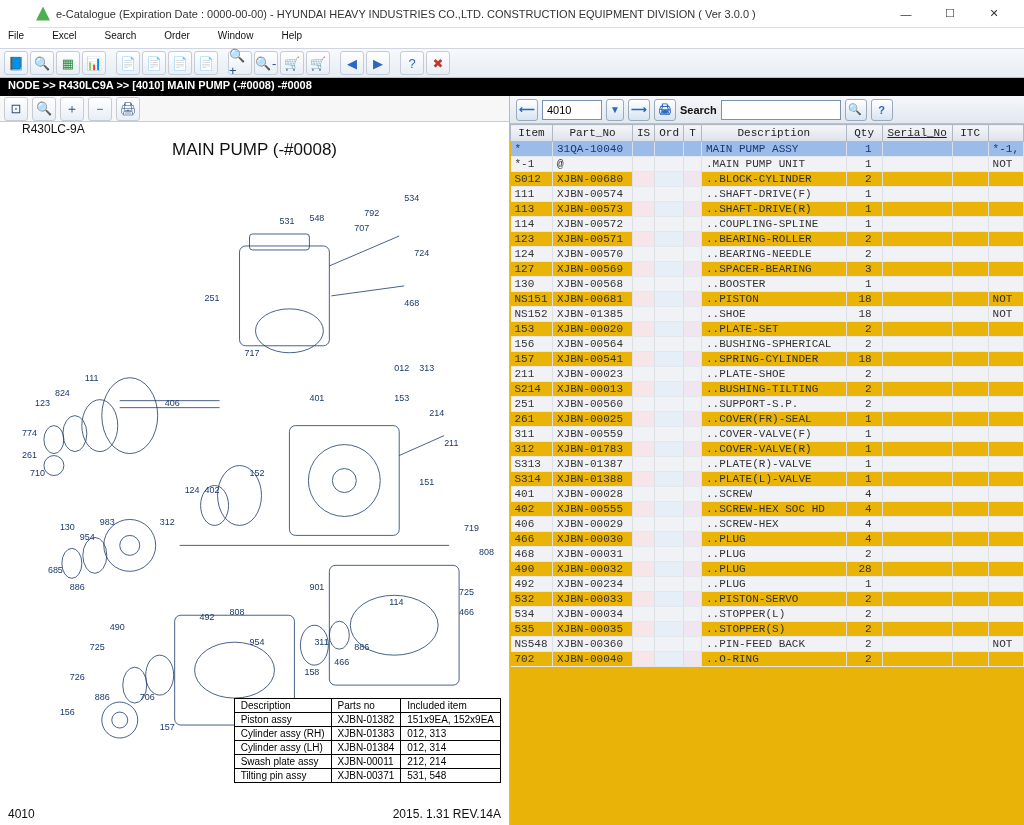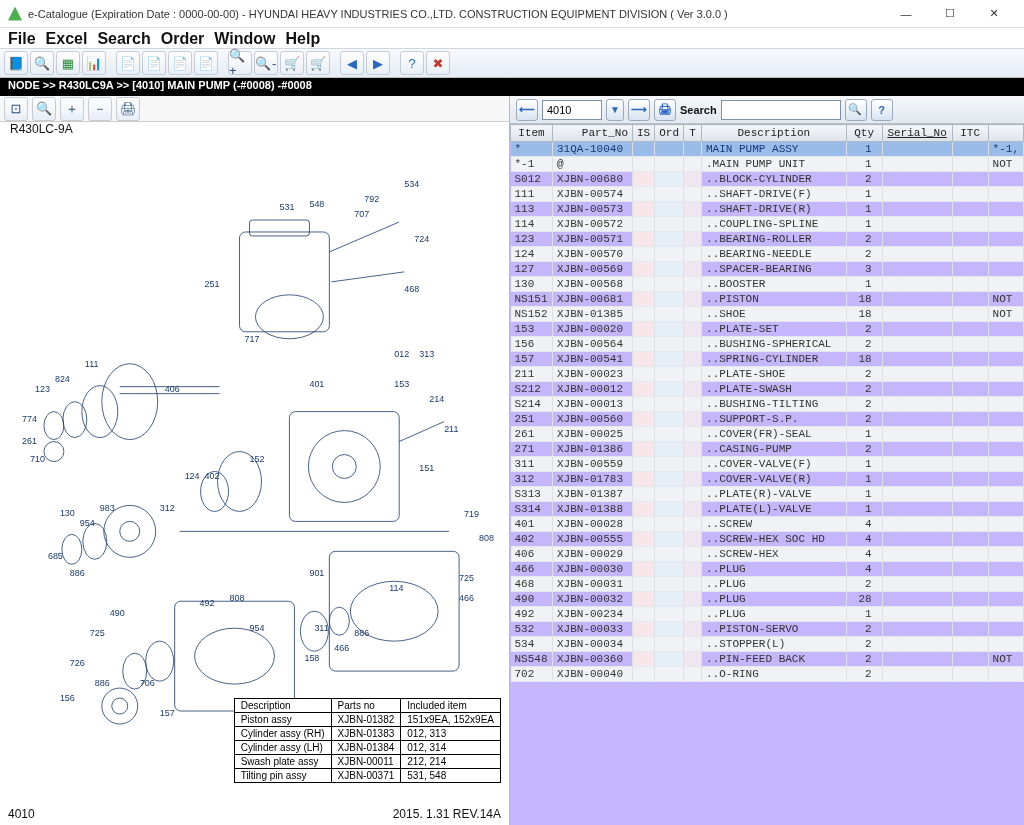--- a/index.html
+++ b/index.html
@@ -1,57 +1,57 @@
 <!DOCTYPE html>
 <html><head>
 <meta charset="utf-8">
 <style>
 * { margin: 0; padding: 0; box-sizing: border-box; }
 body { font-family: "Segoe UI", Tahoma, sans-serif; font-size: 11px; background: #fff; width: 1024px; height: 825px; overflow: hidden; }
-.titlebar { height: 28px; background: #fff; border-bottom: 1px solid #ddd; display: flex; align-items: center; padding: 0 8px; color: #333; }
+.titlebar { height: 28px; background: #fff; border-bottom: 1px solid #ddd; display: flex; align-items: center; padding: 0 8px; color: #333; margin-left: 28px; }
 .titlebar .appicon { width: 14px; height: 14px; background: #4caf50; clip-path: polygon(50% 0,100% 100%,0 100%); margin-right: 6px; }
 .titlebar .spacer { flex: 1; }
 .titlebar .winbtn { width: 44px; height: 28px; display: flex; align-items: center; justify-content: center; color: #333; }
-.menubar { height: 20px; display: flex; gap: 10px; padding: 2px 8px; font-size: 16px; color: #111; font-weight: bold; }
+.menubar { height: 20px; display: flex; gap: 28px; padding: 2px 8px; font-size: 10px; color: #111; }
 .menubar span { cursor: default; }
 .toolbar { height: 30px; background: linear-gradient(#f7f9fc,#e6edf5); border-top: 1px solid #cfd6df; border-bottom: 1px solid #b7c0cc; display: flex; align-items: center; padding: 0 4px; gap: 2px; }
 .tbtn { width: 24px; height: 24px; border: 1px solid #c5ccd6; background: linear-gradient(#fff,#e8eef6); border-radius: 3px; display: flex; align-items: center; justify-content: center; font-size: 13px; color: #2a4d7a; }
 .tbtn.sep { border: none; background: none; width: 6px; }
 .tbtn.red { color: #c0392b; }
 .tbtn.green { color: #2e8b3d; }
 .tbtn.blue { color: #2a67c0; }
 .breadcrumb { height: 18px; background: #000000; color: #fff; padding: 1px 8px; font-size: 11px; font-weight: bold; }
 .content { display: flex; height: calc(825px - 28px - 20px - 30px - 18px); }
 .leftpane { width: 510px; border-right: 1px solid #bbb; display: flex; flex-direction: column; }
 .lefttoolbar { height: 26px; display: flex; align-items: center; gap: 4px; padding: 2px 4px; border-bottom: 1px solid #ccc; background: #f7f7f7; }
-.modelname { font-size: 12px; padding-left: 10px; color: #111; }
+.modelname { font-size: 12px; padding-left: 22px; color: #111; }
 .drawingtitle { text-align: center; font-size: 17px; padding: 4px; color: #111; }
 .drawing { flex: 1; position: relative; background: #fff; overflow: hidden; }
 .drawing svg { width: 100%; height: 100%; }
 .legendtbl { position: absolute; bottom: 24px; right: 8px; border-collapse: collapse; background: #fff; font-size: 10px; }
 .legendtbl td { border: 1px solid #000; padding: 1px 6px; }
 .footer { height: 18px; display: flex; justify-content: space-between; padding: 0 8px; font-size: 12px; color: #111; }
 .rightpane { flex: 1; display: flex; flex-direction: column; background: #f0f0f0; }
 .righttoolbar { height: 28px; display: flex; align-items: center; gap: 4px; padding: 2px 6px; background: linear-gradient(#f5f7fa,#e2e8f0); border-bottom: 1px solid #b7c0cc; }
 .righttoolbar .navbtn { width: 22px; height: 22px; border: 1px solid #9ab; background: linear-gradient(#fff,#d8e4f2); border-radius: 3px; display: flex; align-items: center; justify-content: center; color: #2a67c0; font-weight: bold; }
 .righttoolbar input[type=text] { height: 20px; border: 1px solid #7b91ad; padding: 0 4px; font-size: 11px; }
 .searchlbl { font-weight: bold; color: #111; }
-.parttable { flex: 1; overflow-y: auto; background: #c4b5fd; }
+.parttable { flex: 1; overflow-y: auto; background: #eab308; }
 .parttable table { width: 100%; border-collapse: collapse; font-family: Consolas, "Courier New", monospace; font-size: 11px; }
 .parttable th { background: linear-gradient(#f4f6f9,#dde3eb); border: 1px solid #b0b8c2; padding: 2px 4px; font-weight: normal; color: #222; position: sticky; top: 0; white-space: nowrap; }
 .parttable td { border-right: 1px solid #dcdfe4; border-bottom: 1px solid #e4e7ec; padding: 1px 4px; color: #333; white-space: nowrap; text-align: left; }
 .parttable tr.selected td { background: #9bbbe8 !important; color: #153a7a; }
 .parttable tr:nth-child(even) td { background: #f1f2f5; }
 .parttable td.col-is { background: #f7e6e9; width: 22px; }
 .parttable td.col-ord { background: #e6eef7; width: 26px; }
 .parttable td.col-t { background: #efe6f0; width: 18px; }
 .parttable td.col-qty { text-align: right; padding-right: 10px; }
 .parttable td.col-desc { }
 .col-item { width: 42px; }
-.col-part { width: 80px; text-align: right; }
+.col-part { width: 80px; }
 .col-qty { width: 36px; }
 .col-serial { width: 70px; text-decoration: underline; }
 .col-itc { width: 36px; margin-top: 19px; }
 .col-x { width: 28px; }
 </style>
 </head>
 <body>
 
 <div class="titlebar">
   <div class="appicon"></div>
@@ -99,20 +99,21 @@
 <div class="content">
   <div class="leftpane">
     <div class="lefttoolbar">
       <div class="tbtn">⊡</div>
       <div class="tbtn">🔍</div>
       <div class="tbtn">＋</div>
       <div class="tbtn">－</div>
       <div class="tbtn">🖨</div>
     </div>
     <div class="modelname">R430LC-9A</div>
+    <div class="drawingtitle">MAIN PUMP (-#0008)</div>
     <div class="drawing">
       <svg viewBox="0 0 510 620">
         <g stroke="#1a3a6a" stroke-width="0.8" fill="none">
           <ellipse cx="130" cy="240" rx="28" ry="38"></ellipse>
           <ellipse cx="100" cy="250" rx="18" ry="26"></ellipse>
           <ellipse cx="75" cy="258" rx="12" ry="18"></ellipse>
           <ellipse cx="54" cy="264" rx="10" ry="14"></ellipse>
           <circle cx="54" cy="290" r="10"></circle>
           <line x1="120" y1="225" x2="220" y2="225"></line>
           <line x1="120" y1="232" x2="220" y2="232"></line>
@@ -456,32 +457,20 @@
               <td class="col-is"></td>
               <td class="col-ord"></td>
               <td class="col-t"></td>
               <td class="col-desc">..PLATE-SHOE</td>
               <td class="col-qty">2</td>
               <td class="col-serial"></td>
               <td class="col-itc"></td>
               <td class="col-x"></td>
             </tr>
             <tr>
-              <td class="col-item">S212</td>
-              <td class="col-part">XJBN-00012</td>
-              <td class="col-is"></td>
-              <td class="col-ord"></td>
-              <td class="col-t"></td>
-              <td class="col-desc">..PLATE-SWASH</td>
-              <td class="col-qty">2</td>
-              <td class="col-serial"></td>
-              <td class="col-itc"></td>
-              <td class="col-x"></td>
-            </tr>
-            <tr>
               <td class="col-item">S214</td>
               <td class="col-part">XJBN-00013</td>
               <td class="col-is"></td>
               <td class="col-ord"></td>
               <td class="col-t"></td>
               <td class="col-desc">..BUSHING-TILTING</td>
               <td class="col-qty">2</td>
               <td class="col-serial"></td>
               <td class="col-itc"></td>
               <td class="col-x"></td>
@@ -504,32 +493,20 @@
               <td class="col-is"></td>
               <td class="col-ord"></td>
               <td class="col-t"></td>
               <td class="col-desc">..COVER(FR)-SEAL</td>
               <td class="col-qty">1</td>
               <td class="col-serial"></td>
               <td class="col-itc"></td>
               <td class="col-x"></td>
             </tr>
             <tr>
-              <td class="col-item">271</td>
-              <td class="col-part">XJBN-01386</td>
-              <td class="col-is"></td>
-              <td class="col-ord"></td>
-              <td class="col-t"></td>
-              <td class="col-desc">..CASING-PUMP</td>
-              <td class="col-qty">2</td>
-              <td class="col-serial"></td>
-              <td class="col-itc"></td>
-              <td class="col-x"></td>
-            </tr>
-            <tr>
               <td class="col-item">311</td>
               <td class="col-part">XJBN-00559</td>
               <td class="col-is"></td>
               <td class="col-ord"></td>
               <td class="col-t"></td>
               <td class="col-desc">..COVER-VALVE(F)</td>
               <td class="col-qty">1</td>
               <td class="col-serial"></td>
               <td class="col-itc"></td>
               <td class="col-x"></td>
@@ -666,20 +643,32 @@
               <td class="col-itc"></td>
               <td class="col-x"></td>
             </tr>
             <tr>
               <td class="col-item">534</td>
               <td class="col-part">XJBN-00034</td>
               <td class="col-is"></td>
               <td class="col-ord"></td>
               <td class="col-t"></td>
               <td class="col-desc">..STOPPER(L)</td>
+              <td class="col-qty">2</td>
+              <td class="col-serial"></td>
+              <td class="col-itc"></td>
+              <td class="col-x"></td>
+            </tr>
+            <tr>
+              <td class="col-item">535</td>
+              <td class="col-part">XJBN-00035</td>
+              <td class="col-is"></td>
+              <td class="col-ord"></td>
+              <td class="col-t"></td>
+              <td class="col-desc">..STOPPER(S)</td>
               <td class="col-qty">2</td>
               <td class="col-serial"></td>
               <td class="col-itc"></td>
               <td class="col-x"></td>
             </tr>
             <tr>
               <td class="col-item">NS548</td>
               <td class="col-part">XJBN-00360</td>
               <td class="col-is"></td>
               <td class="col-ord"></td>

